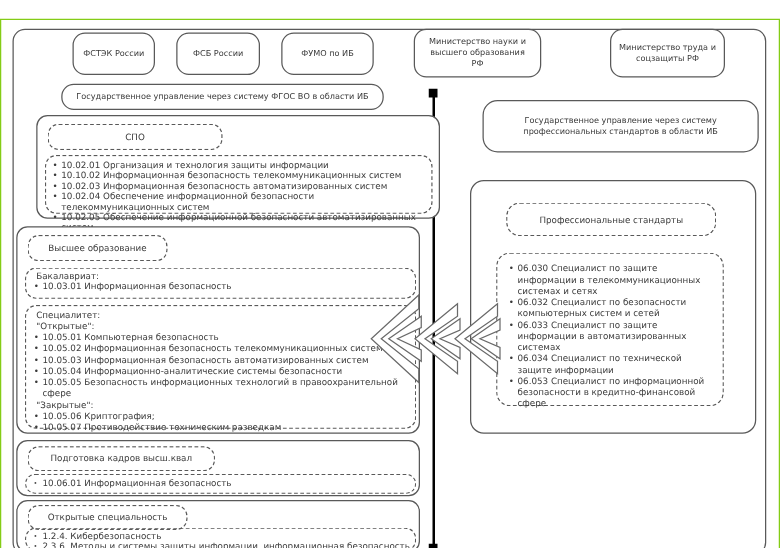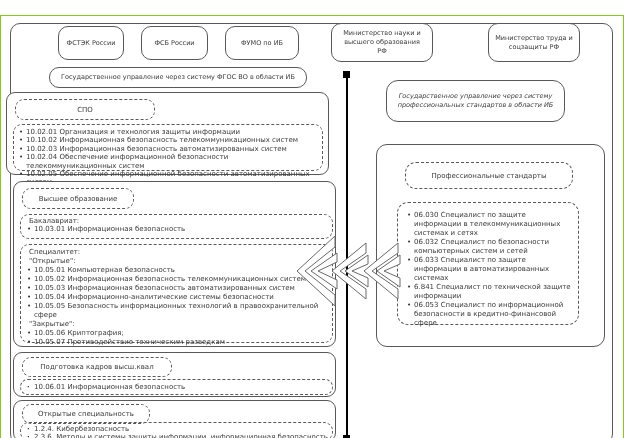--- a/index.html
+++ b/index.html
@@ -47,29 +47,29 @@
     <span>Министерство науки и высшего образования РФ</span>
   </div>
   <div class="abs sbox pill t65" style="left:487px;top:7px;width:92px;height:39px;padding:2px 6px;">
     <span>Министерство труда и соцзащиты РФ</span>
   </div>
 
   <div class="abs sbox pill t65" style="left:48px;top:51px;width:258px;height:21px;padding:1px 6px;">
     <span>Государственное управление через систему ФГОС ВО в области ИБ</span>
   </div>
 
-  <div class="abs sbox pill t65" style="left:385px;top:64px;width:179px;height:30px;padding:20px 10px;border-radius:12px;font-style:italic;">
+  <div class="abs sbox pill t65" style="left:385px;top:64px;width:221px;height:30px;padding:20px 10px;border-radius:12px;">
     <span>Государственное управление через систему профессиональных стандартов в области ИБ</span>
   </div>
 
   <div class="abs connector" style="left:345px;top:58px;width:2px;height:365px;"></div>
   <div class="abs sq" style="left:342px;top:55px;width:7px;height:7px;"></div>
   <div class="abs sq" style="left:342px;top:419px;width:7px;height:7px;"></div>
 
-  <div class="abs sbox" style="left:5px;top:76px;width:323px;height:83px;border-radius:9px;">
+  <div class="abs sbox" style="left:28px;top:76px;width:323px;height:83px;border-radius:9px;">
     <div class="abs dbox pill hdr" style="left:8px;top:6px;width:140px;height:21px;">
       <span>СПО</span>
     </div>
     <div class="abs dbox items" style="left:6px;top:31px;width:310px;height:47px;padding:3px 2px 0 4px;">
       <div class="item">10.02.01 Организация и технология защиты информации</div>
       <div class="item">10.10.02 Информационная безопасность телекоммуникационных систем</div>
       <div class="item">10.02.03 Информационная безопасность автоматизированных систем</div>
       <div class="item">10.02.04 Обеспечение информационной безопасности телекоммуникационных систем</div>
       <div class="item">10.02.05 Обеспечение информационной безопасности автоматизированных систем</div>
     </div>
@@ -117,21 +117,21 @@
   </div>
 
   <div class="abs sbox" style="left:375px;top:128px;width:229px;height:203px;border-radius:11px;">
     <div class="abs dbox pill hdr" style="left:28px;top:17px;width:168px;height:27px;border-radius:11px;">
       <span>Профессиональные стандарты</span>
     </div>
     <div class="abs dbox ritems" style="left:20px;top:57px;width:182px;height:123px;padding:8px 4px 0 8px;border-radius:11px;">
       <div class="item">06.030 Специалист по защите информации в телекоммуникационных системах и сетях</div>
       <div class="item">06.032 Специалист по безопасности компьютерных систем и сетей</div>
       <div class="item">06.033 Специалист по защите информации в автоматизированных системах</div>
-      <div class="item">6.841 Специалист по технической защите информации</div>
+      <div class="item">06.034 Специалист по технической защите информации</div>
       <div class="item">06.053 Специалист по информационной безопасности в кредитно-финансовой сфере</div>
     </div>
   </div>
 
   <svg class="abs" style="left:283px;top:213px;" width="122" height="88" viewBox="0 0 122 88" aria-hidden="true">
     <g fill="#ffffff" stroke="#6a6a6a" stroke-width="1">
       <polygon points="51,7 13,42 51,77 51,66 21,42 51,18"></polygon>
       <polygon points="53,24 27,42 53,60 53,51 34,42 53,33"></polygon>
       <polygon points="82,14 48,42 82,70 82,60 56,42 82,24"></polygon>
       <polygon points="84,26 61,42 84,58 84,49 68,42 84,35"></polygon>

